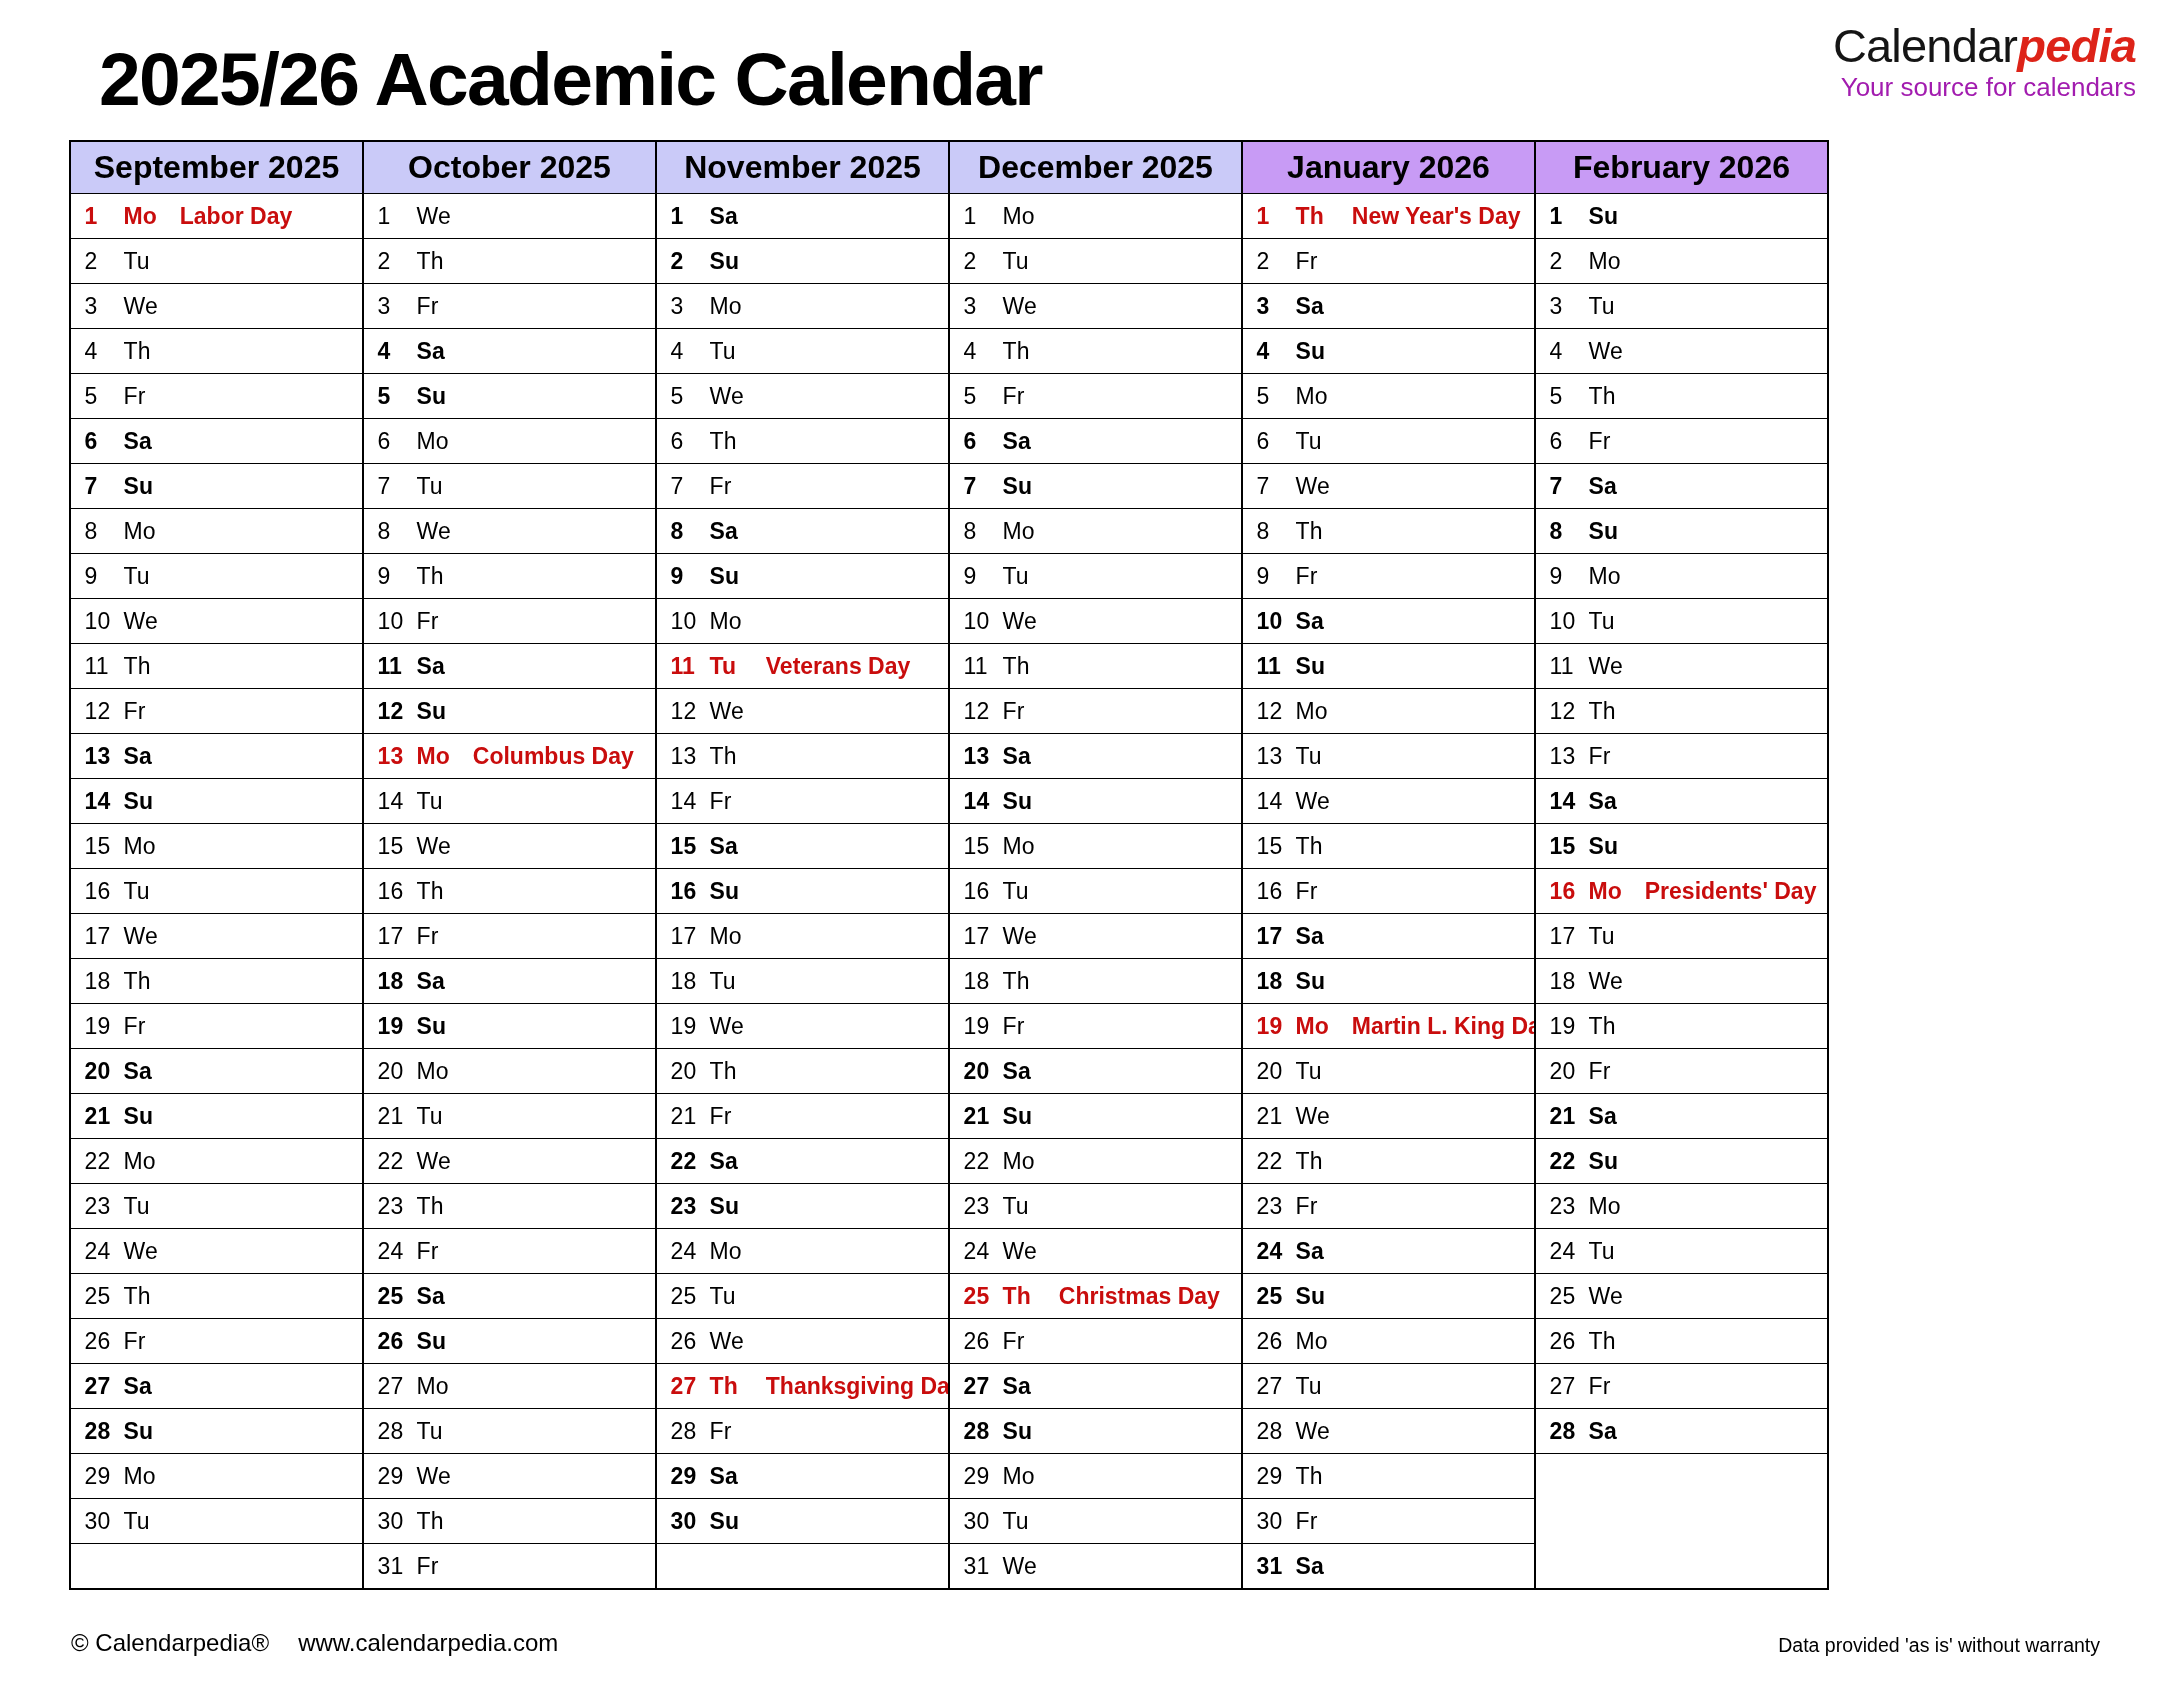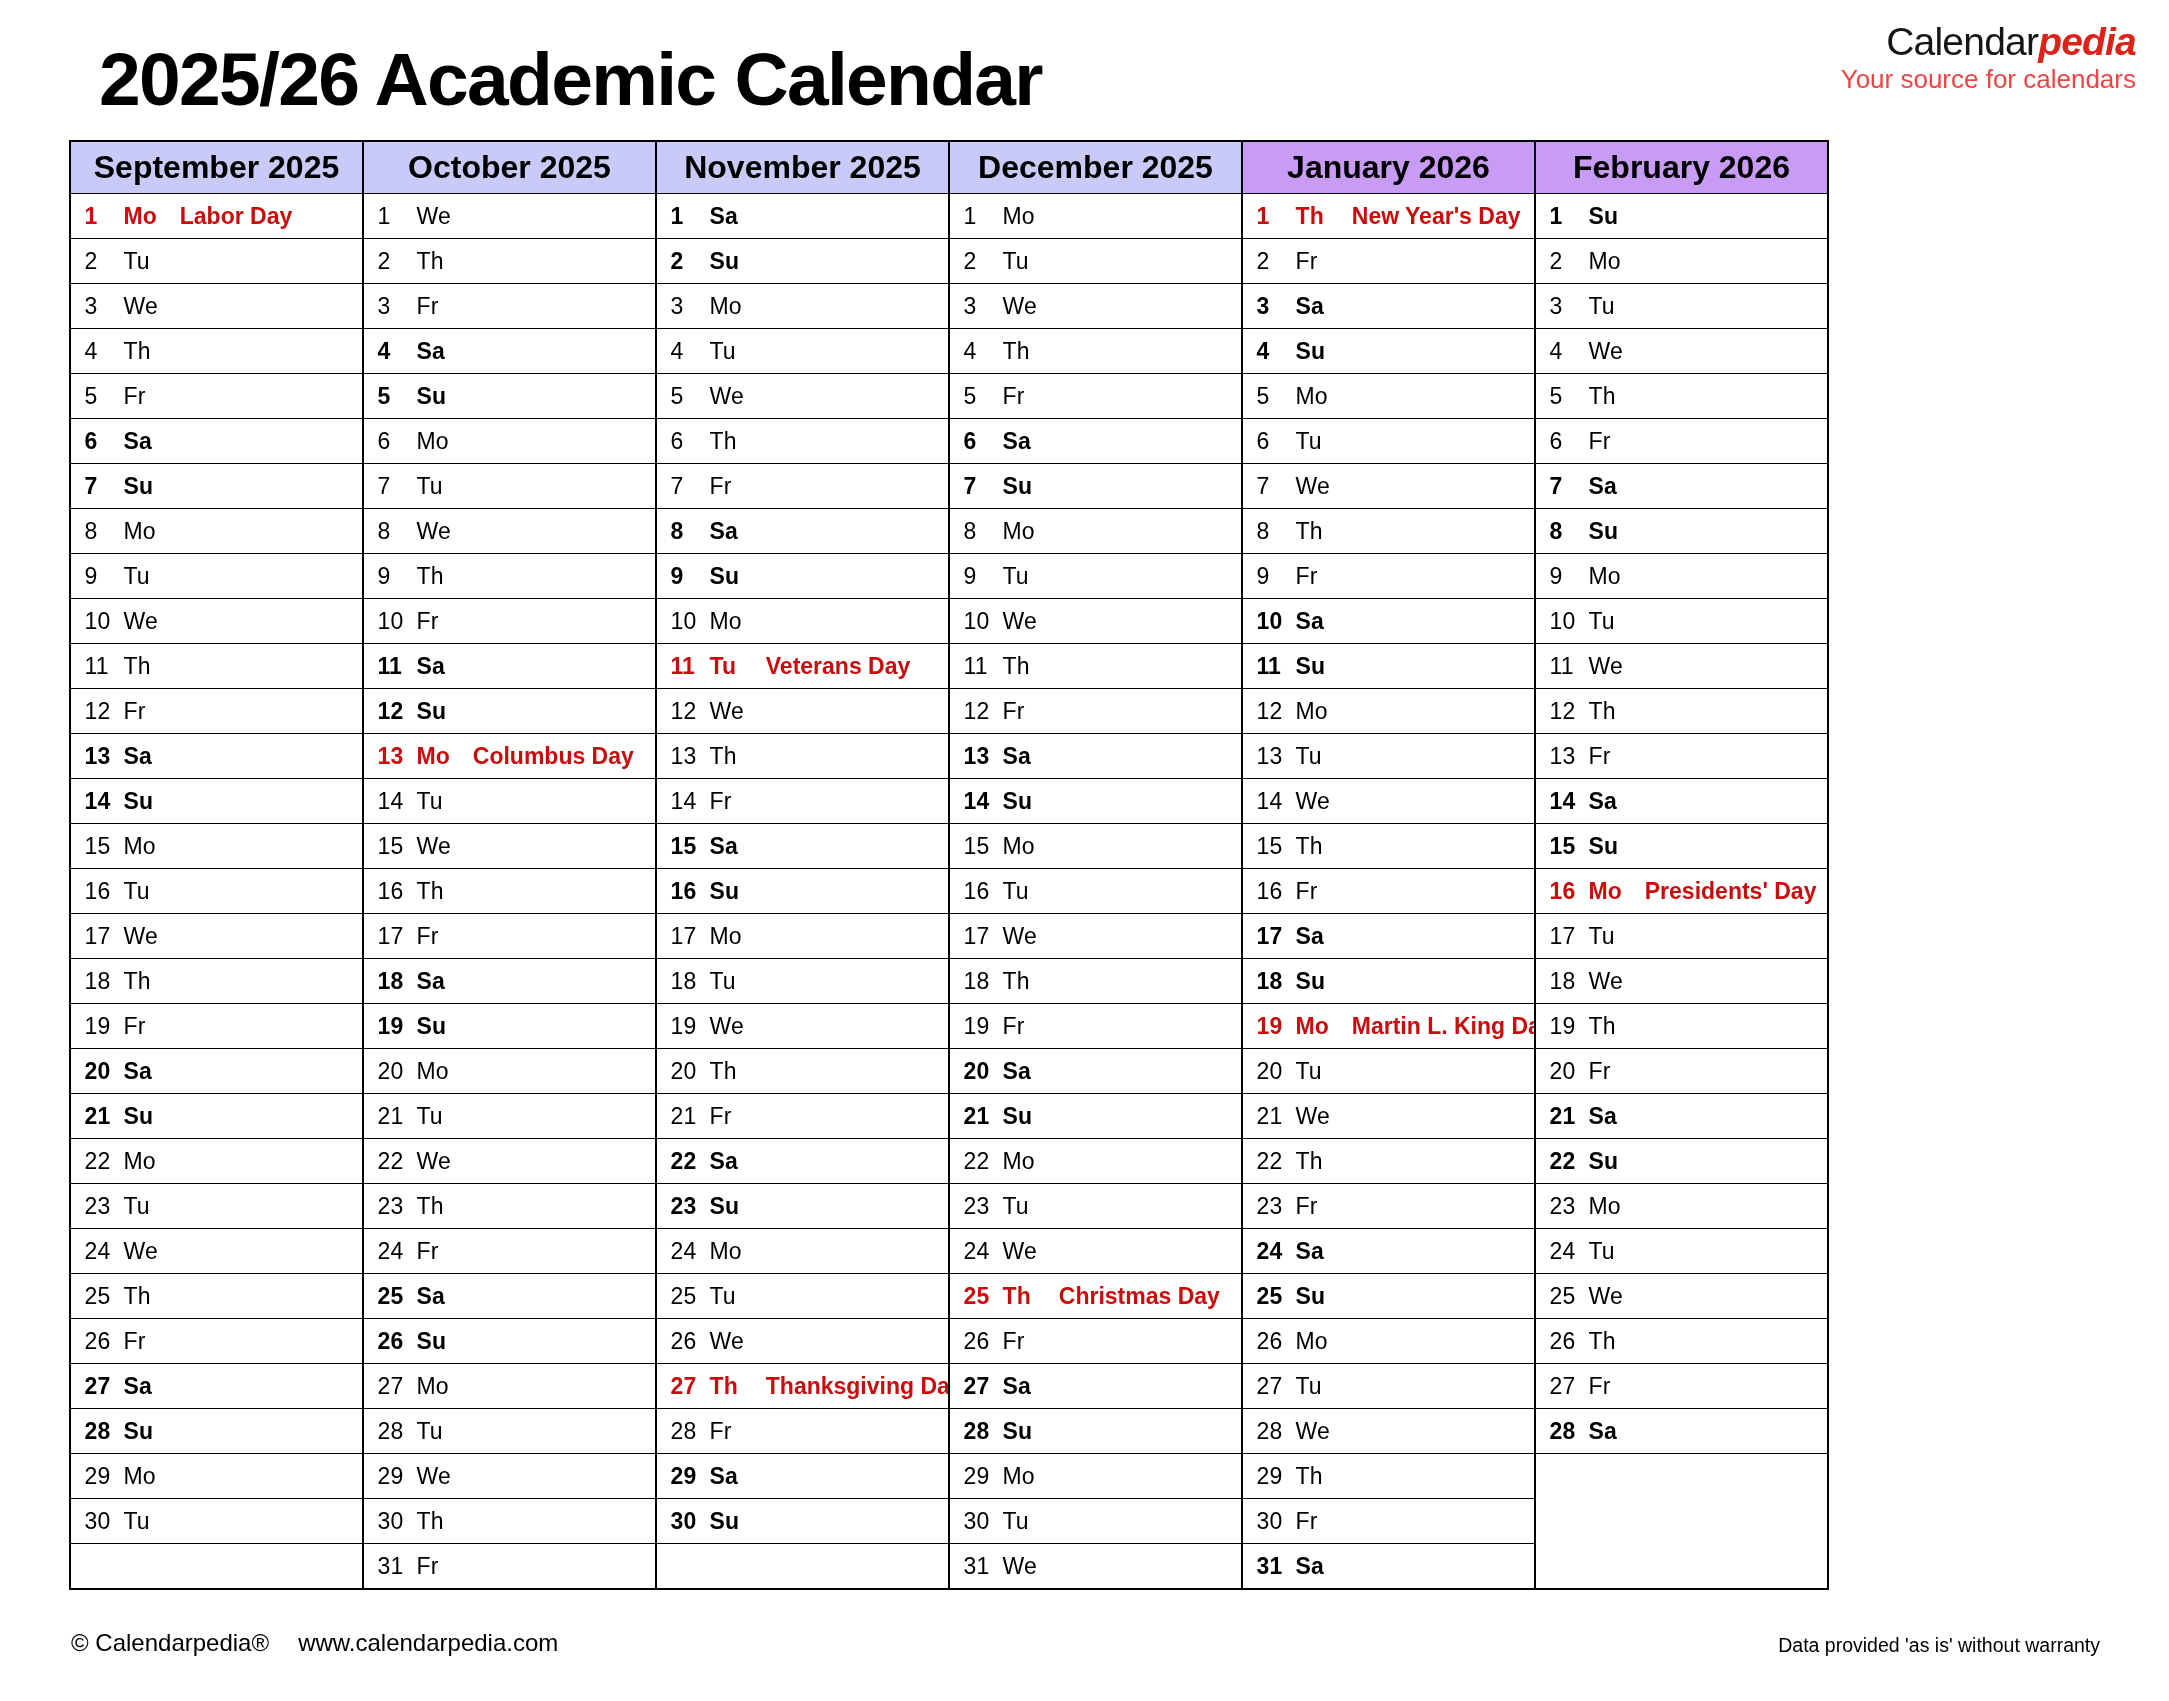--- a/index.html
+++ b/index.html
@@ -9,23 +9,23 @@
     font-family:"Liberation Sans","DejaVu Sans",sans-serif;color:#000;
     overflow:hidden;
   }
   
   .page-title{
     position:absolute;left:81px;top:18.6px;margin:18px;
     font-size:75px;font-weight:bold;letter-spacing:-1.7px;line-height:85px;
     white-space:nowrap;
   }
   .logo{position:absolute;right:34px;top:22px;text-align:right;line-height:1;}
-  .logo-main{font-size:39px;letter-spacing:-0.8px;color:#151515;}
+  .logo-main{font-size:47px;letter-spacing:-0.8px;color:#151515;}
   .logo-main .logo-red{color:var(--logo-red);font-weight:bold;font-style:italic;}
-  .logo-tagline{font-size:26px;margin-top:5.1px;color:#ef4444;}
+  .logo-tagline{font-size:26px;margin-top:5.1px;color:#a21caf;}
   
   table.cal{
     position:absolute;left:69px;top:140px;width:1760px;
     border-collapse:collapse;table-layout:fixed;
     border:2.5px solid #000;
   }
   table.cal th{
     height:51px;font-size:32px;font-weight:bold;text-align:center;
     border:2.5px solid #000;border-bottom-width:1.7px;padding:0;
   }

